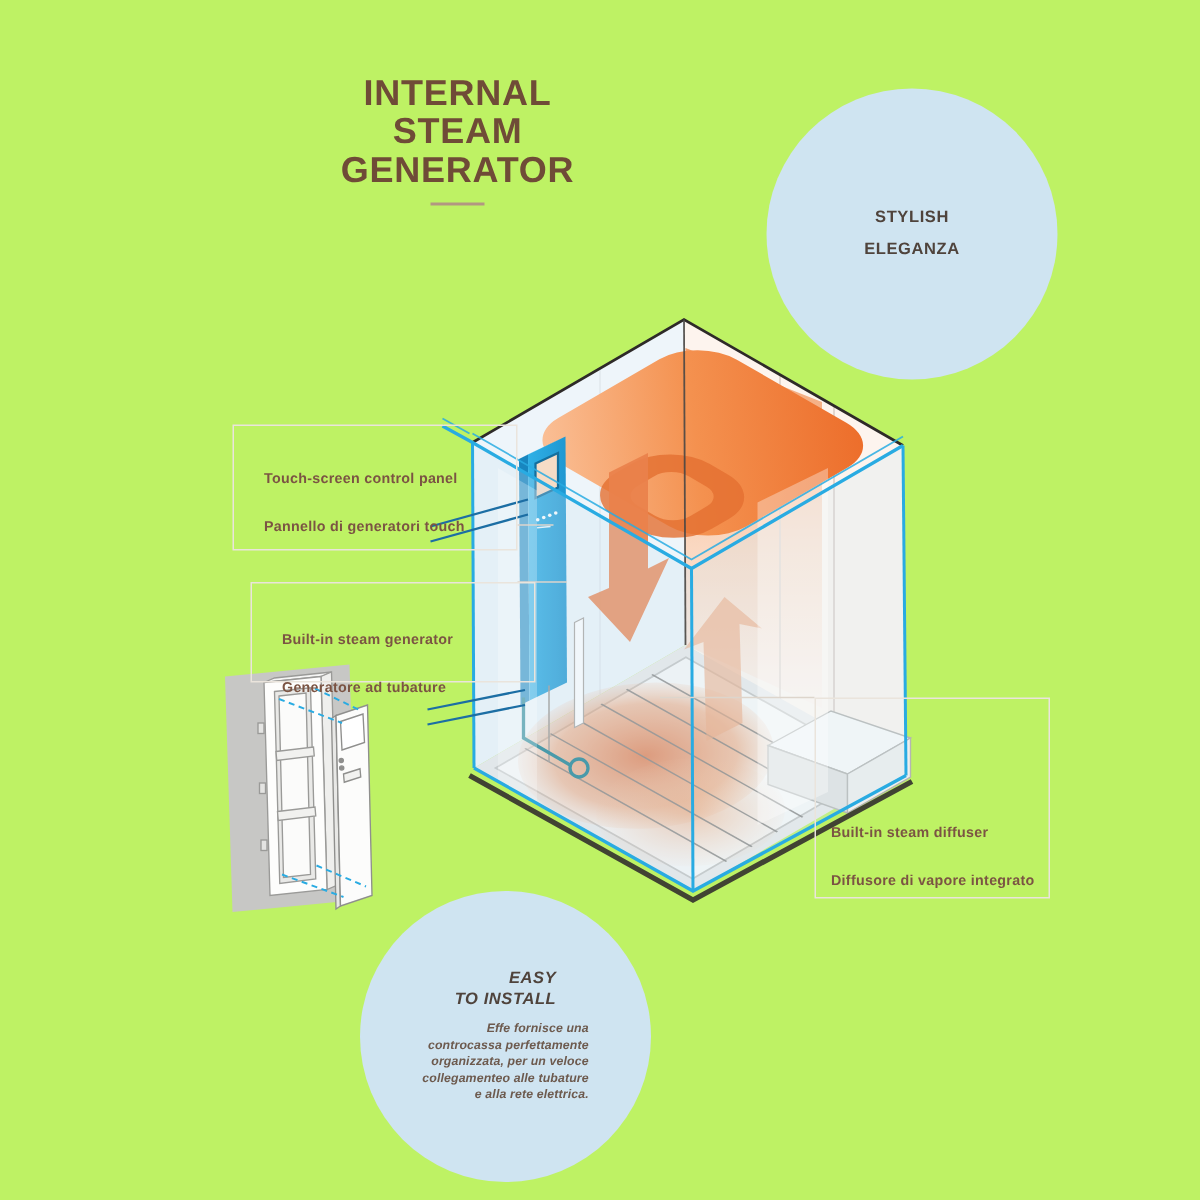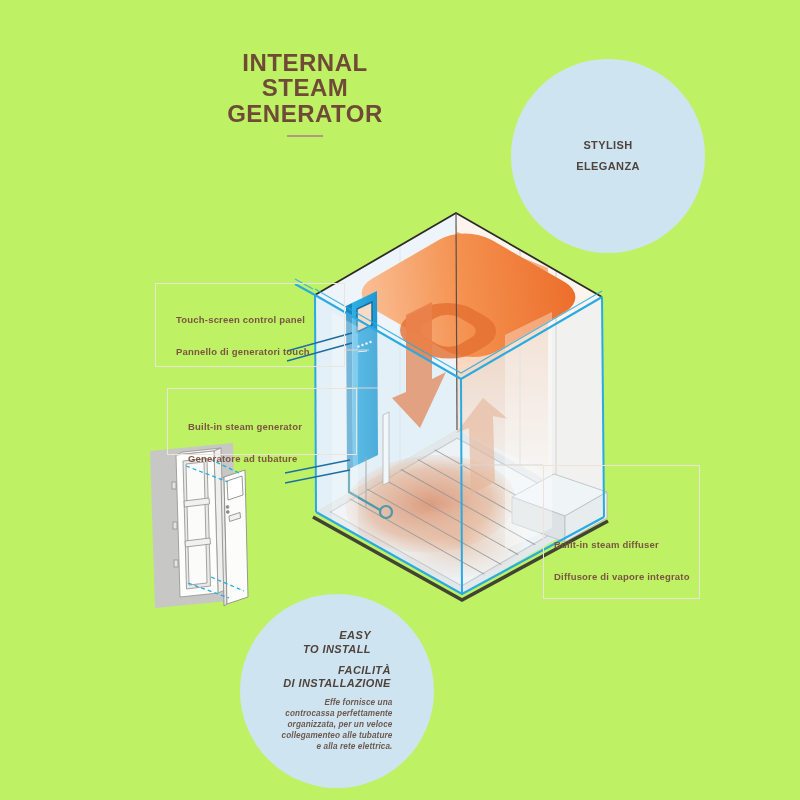--- a/index.html
+++ b/index.html
@@ -32,21 +32,21 @@
   #bubble-stylish{left:511px;top:59px;}
   #bubble-install{left:240px;top:594px;font-style:italic;}
   
   .label-box{
     position:absolute;border:1px solid #eae4dc;box-sizing:border-box;
     color:var(--color-label_brown,#7b5443);
     font-size:9.5px;font-weight:700;line-height:1.7;letter-spacing:.2px;
   }
   #label-control{left:155px;top:283px;width:190px;height:84px;padding:12px 0 0 20px;}
   #label-generator{left:155px;top:388px;width:190px;height:67px;padding:14px 0 0 20px;margin-left:12px;}
-  #label-diffuser{left:543px;top:465px;width:157px;height:134px;display:flex;align-items:flex-end;padding:0 0 13px 10px;}
+  #label-diffuser{left:543px;top:465px;width:157px;height:134px;display:flex;align-items:flex-end;padding:0 0 2px 10px;}
   .label-box div{white-space:pre-line;}
   svg{position:absolute;left:0;top:0;}
 </style>
 </head>
 <body>
 
 <div id="canvas">
 
   <svg width="800" height="800" viewBox="0 0 800 800">
     <defs>
@@ -217,22 +217,20 @@
   </div>
 
   <div class="bubble" id="bubble-stylish">
     <h3>STYLISH</h3>
     <h3>ELEGANZA</h3>
   </div>
 
   <div class="bubble" id="bubble-install">
     <h3>EASY
 TO INSTALL</h3>
-    <h3>FACILITÀ
-DI INSTALLAZIONE</h3>
     <p>Effe fornisce una
 controcassa perfettamente
 organizzata, per un veloce
 collegamenteo alle tubature
 e alla rete elettrica.</p>
   </div>
 
   <div class="label-box" id="label-control">
     <div>
       <span>Touch-screen control panel</span><br>

